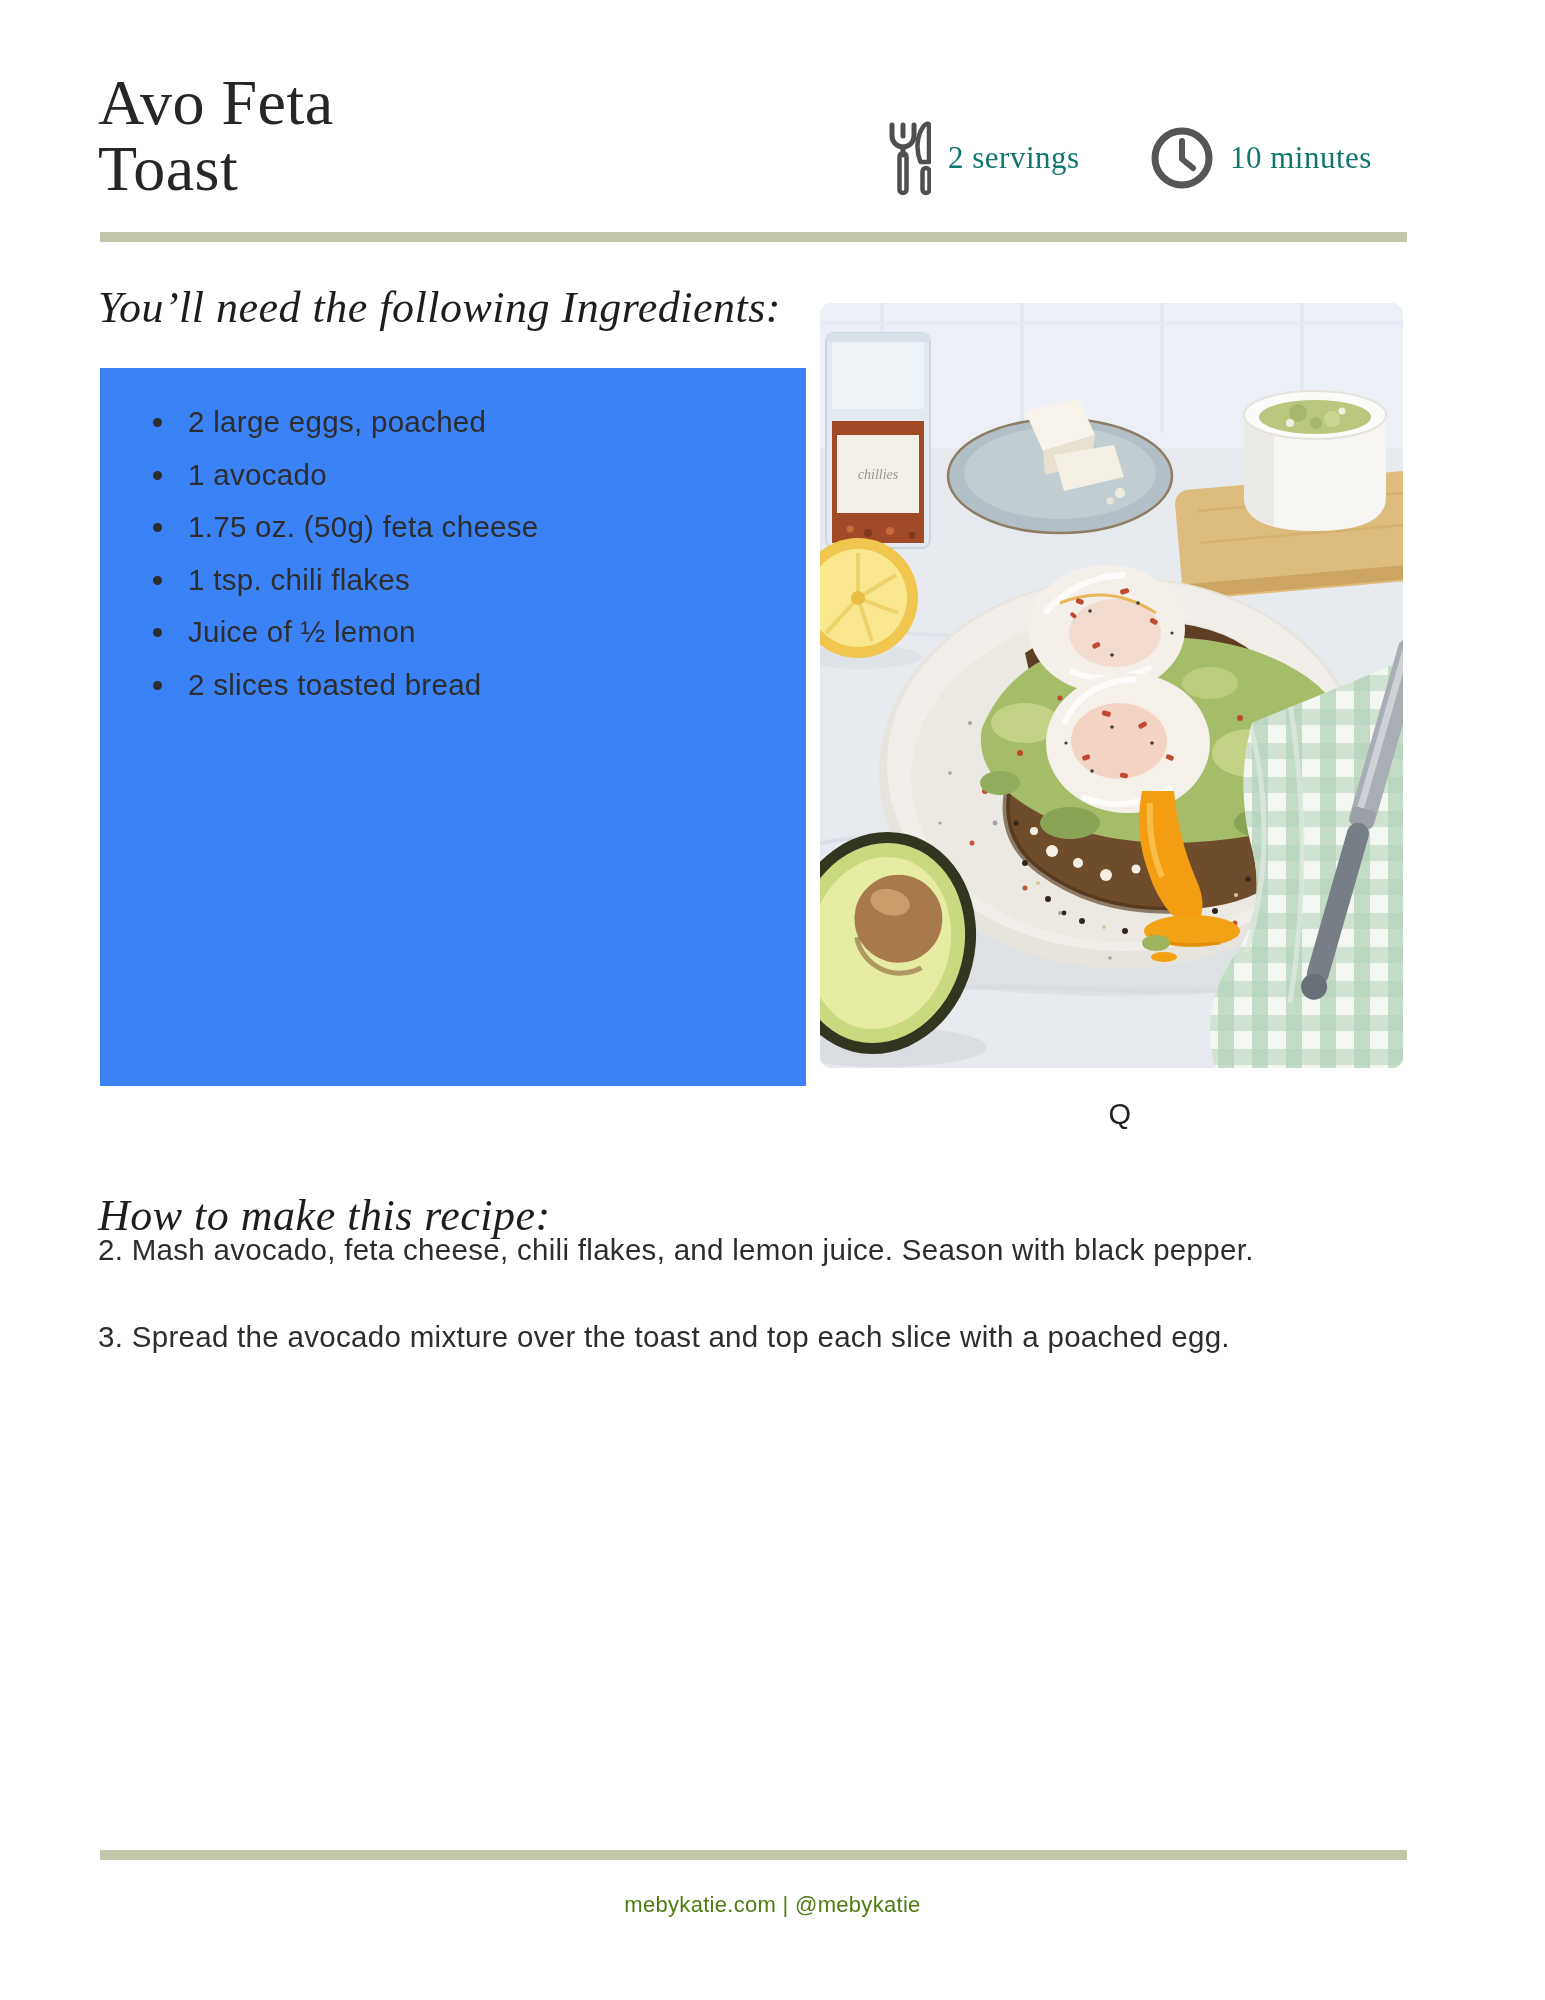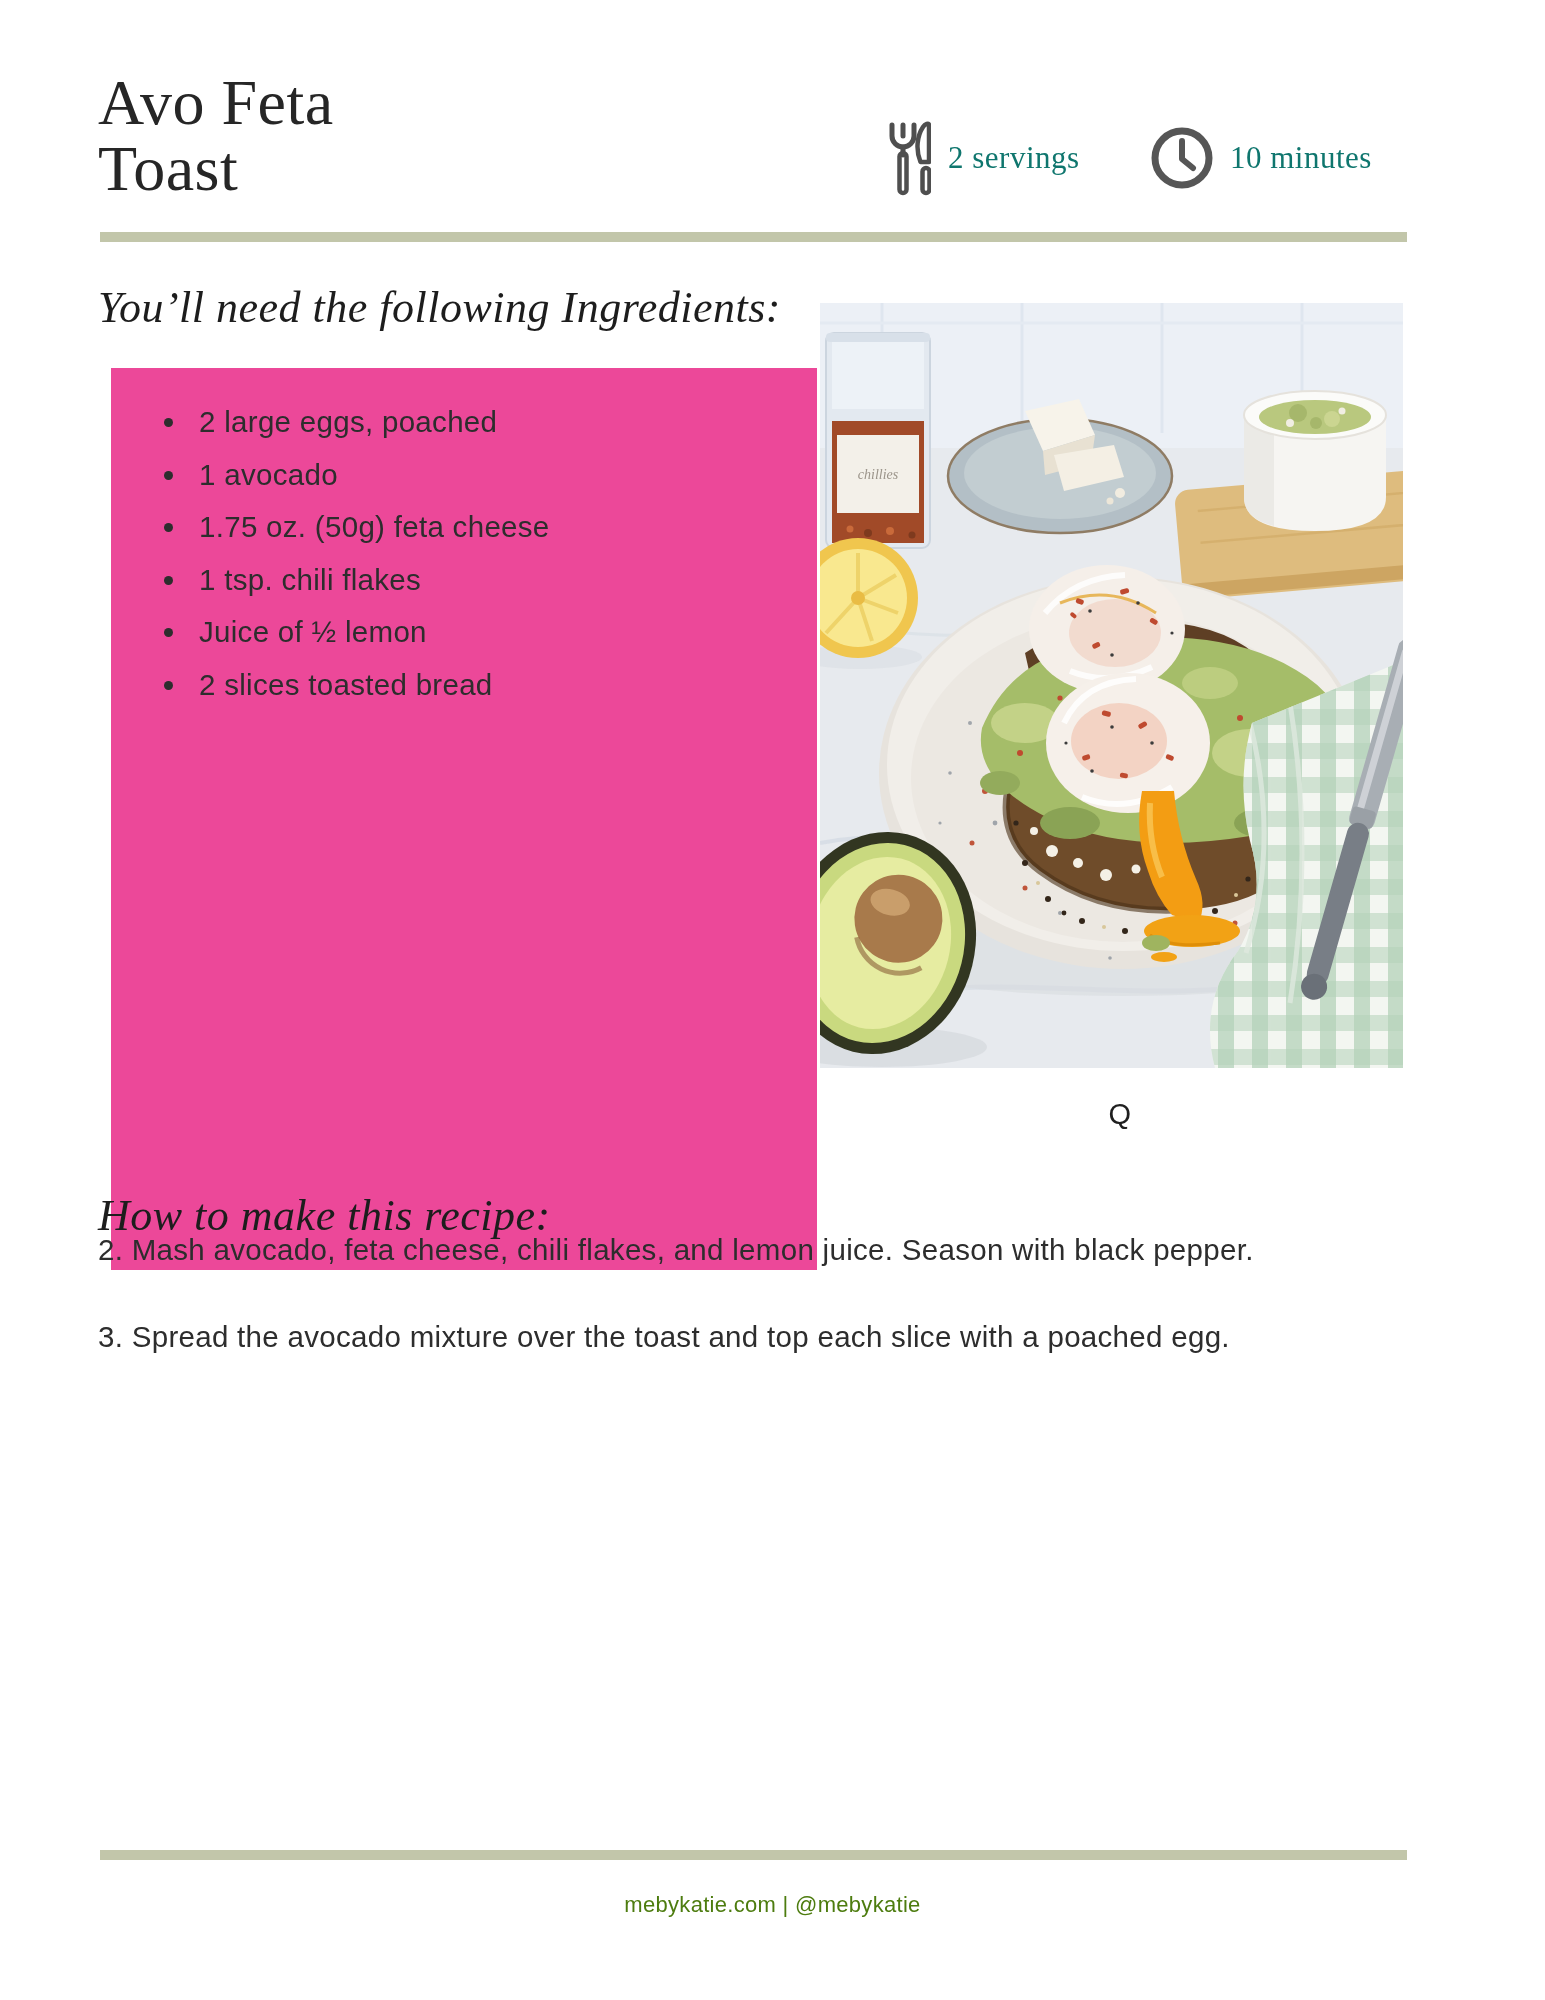--- a/index.html
+++ b/index.html
@@ -29,31 +29,31 @@
   .divider-bottom{top:1850px;}
   
   .script-heading{
     font-family:"Liberation Serif", serif;font-style:italic;
     font-size:44px;color:#1d1d1d;letter-spacing:.5px;line-height:52px;
   }
   .ingredients-heading{left:98px;top:282px;}
   .howto-heading{left:98px;top:1166px;margin-top:24px;}
   
   .ingredients-box{
-    left:111px;top:368px;width:706px;height:902px;background:#ec4899;
+    left:100px;top:368px;width:706px;height:718px;background:#3b82f6;
   }
   .ingredients-box ul{
     margin:0;padding:28px 20px 0 78px;
   }
   .ingredients-box li{
     font-size:29.5px;line-height:52.6px;color:#2d2d2d;letter-spacing:.3px;
     padding-left:10px;
   }
   
-  .photo{left:820px;top:303px;width:583px;height:765px;overflow:hidden;}
+  .photo{left:820px;top:303px;width:583px;height:765px;overflow:hidden;border-radius:11px;}
   .photo svg{display:block;}
   .photo-caption{
     left:1098px;top:1098px;width:44px;text-align:center;
     font-size:29px;color:#1f1f1f;letter-spacing:.5px;
   }
   
   .steps{left:98px;top:1232px;width:1370px;}
   .steps p{
     margin:0 0 51px 0;font-size:29.5px;line-height:36px;color:#2d2d2d;letter-spacing:.3px;
   }

